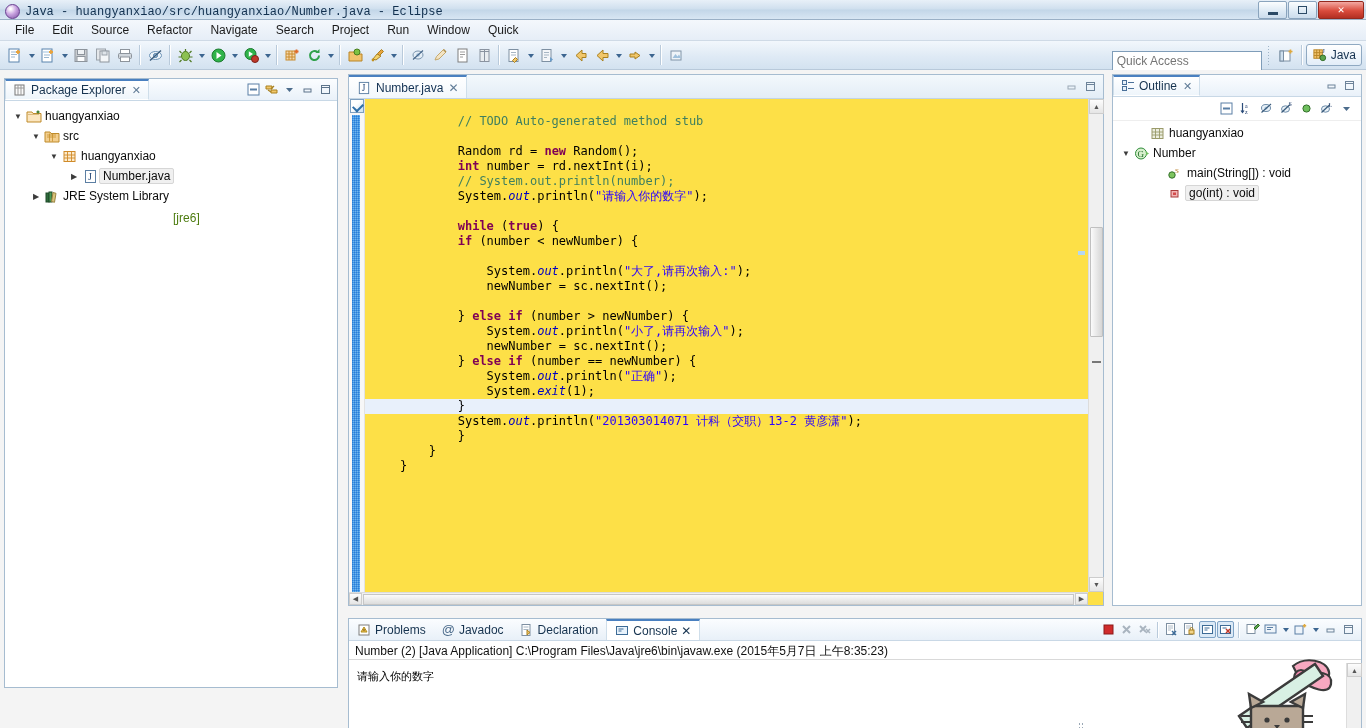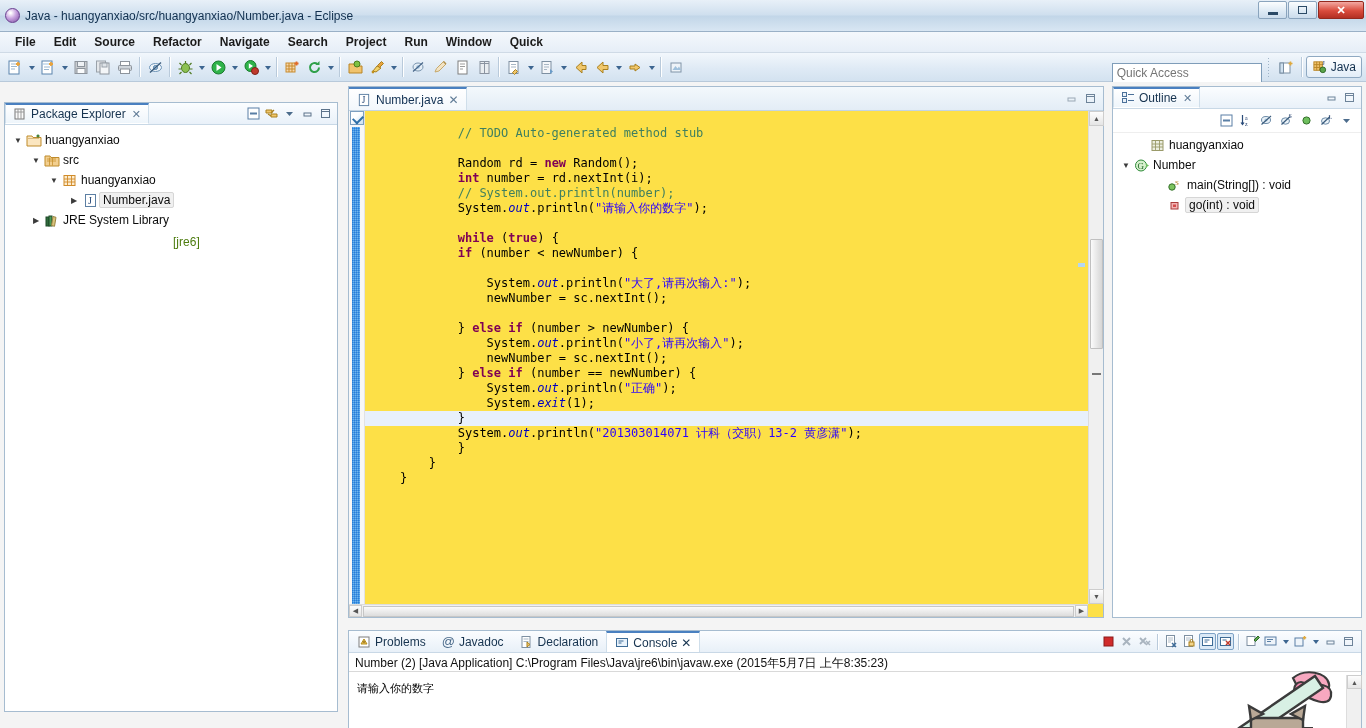--- a/index.html
+++ b/index.html
@@ -6,25 +6,26 @@
   html, body {
     width: 1366px; height: 728px;
     overflow: hidden;
     font-family: "Liberation Sans", sans-serif;
     font-size: 12px;
     background: #f0f0f0;
   }
 
   
   .titlebar {
-    height: 32px;
+    height: 20px;
     background: linear-gradient(to bottom, #e8f0f8 0%, #cfdfee 48%, #c2d6e8 52%, #d8e6f3 100%);
     border-bottom: 1px solid #9ab0c6;
-    display: flex; align-items: center;
+    display: flex; align-items: flex-end;
     position: relative;
+    font-family: Liberation Mono, monospace;
   }
   .titlebar .app-icon {
     width: 15px; height: 15px; margin: 0 5px 0 5px;
     border-radius: 50%;
     background: radial-gradient(circle at 35% 30%, #fff 5%, #c9a3e0 45%, #7a4fa0 100%);
     border: 1px solid #6a4090;
     flex: none;
   }
   .titlebar .title-text {
     font-size: 12px; color: #11304f; white-space: nowrap;
@@ -48,21 +49,20 @@
   
   .menubar {
     height: 21px;
     background: linear-gradient(to bottom,#f4f8fc,#e6eef7);
     border-bottom: 1px solid #cfdae6;
     display: flex; align-items: center; padding-left: 6px;
   }
   .menu-item {
     padding: 2px 9px; font-size: 12px; color: #1b1b1b; cursor: default;
     white-space: nowrap;
-    font-weight: bold;
   }
 
   
   .toolbar {
     height: 29px;
     background: linear-gradient(to bottom,#f2f7fc,#dfeaf5 55%,#d3e2f0);
     border-bottom: 1px solid #b8c9da;
     display: flex; align-items: center; padding: 0 4px;
     position: relative;
   }
@@ -128,21 +128,21 @@
     border-left: 1px solid #cfdeea; border-right: 1px solid #cfdeea;
     border-bottom: 1px solid #fff;
     font-weight: normal;
   }
   .vtab .x { color: #5f7b96; font-size: 11px; margin-left: 2px; }
   .view-toolbar { margin-left: auto; display: flex; align-items: center; padding-right: 3px; gap: 1px; }
   .vt-ico { width: 17px; height: 17px; display:flex; align-items:center; justify-content:center; }
   .view-body { position: absolute; left:0; right:0; top:22px; bottom:0; overflow:hidden; background:#fff; }
 
   
-  #package-explorer { left: 4px; top: 20px; width: 334px; height: 610px; }
+  #package-explorer { left: 4px; top: 8px; width: 334px; height: 610px; }
   .tree { padding: 5px 0 0 0; font-size: 12px; color: #0b0b0b; }
   .tnode { display: flex; align-items: center; height: 20px; white-space: nowrap; }
   .tarrow { width: 14px; text-align: center; color: #3b3b3b; font-size: 8px; flex:none; }
   .tico { width: 18px; display:flex; align-items:center; justify-content:center; flex:none; }
   .tlabel { padding: 0 2px; }
   .tlabel.selected { background: #f0f0f0; border: 1px solid #d6d6d6; border-radius:2px; padding:0 3px; }
   .dim { color: #4d7c0f; margin-top: 43px; }
 
   
   #editor-area { left: 348px; top: 4px; width: 756px; height: 532px; }

